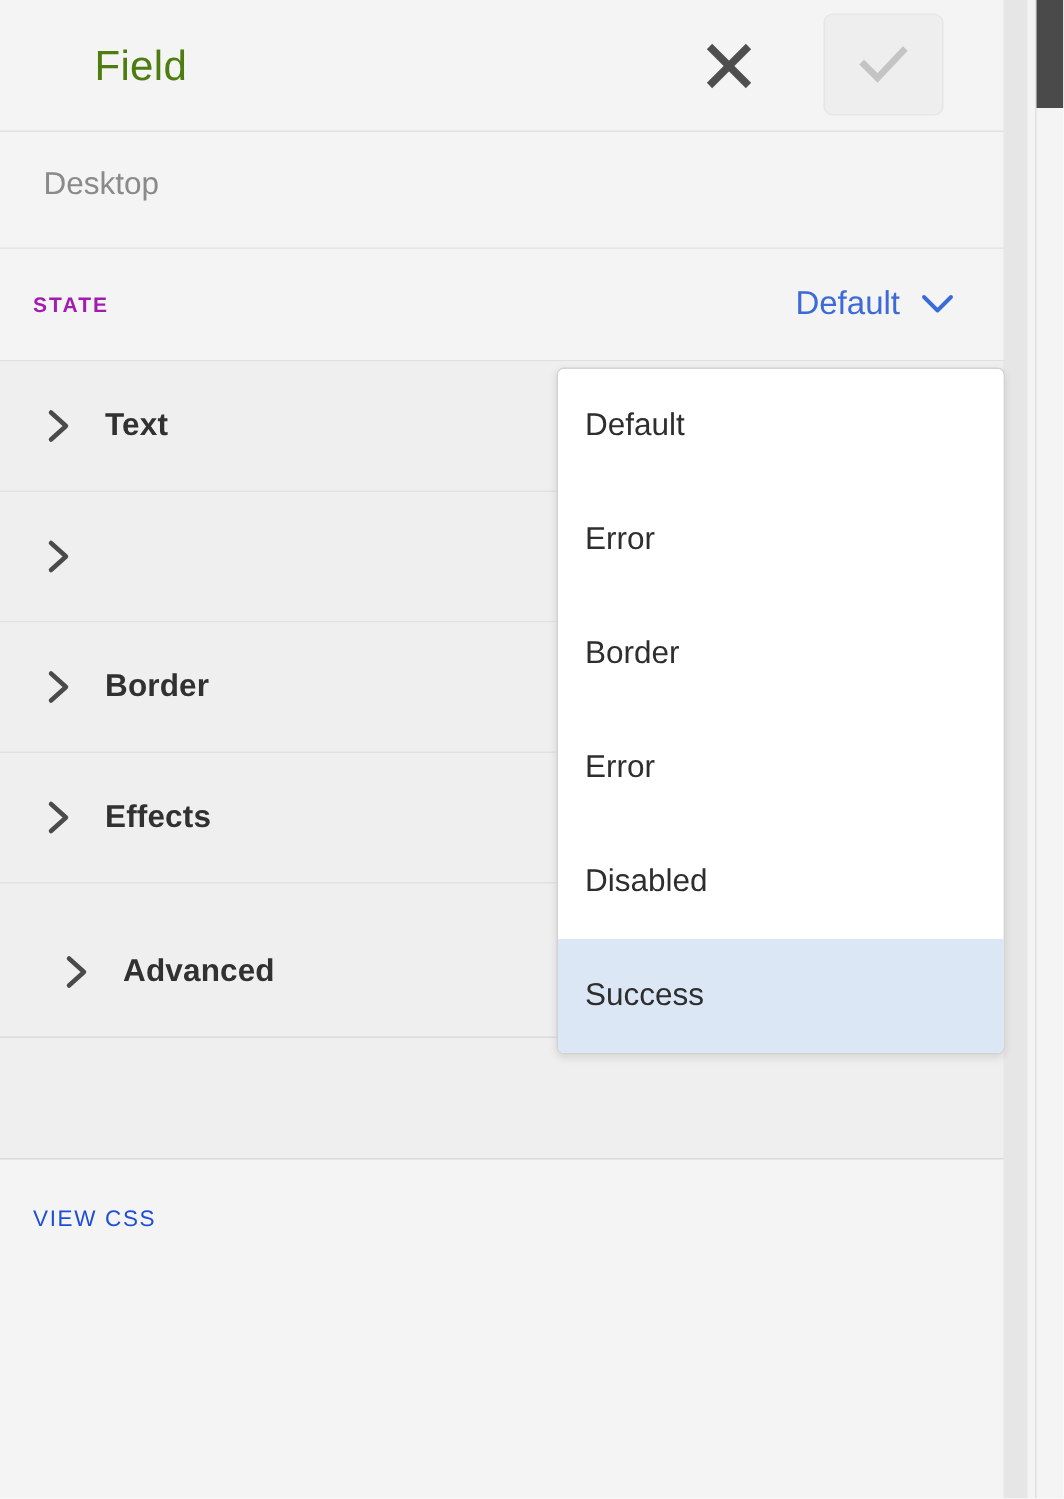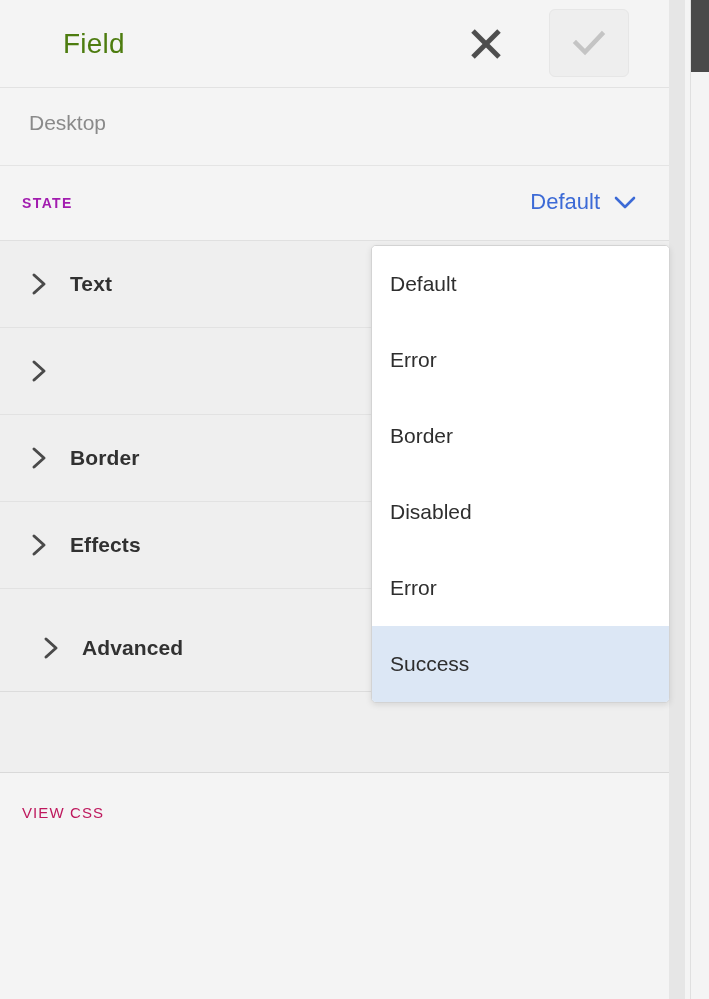--- a/index.html
+++ b/index.html
@@ -221,21 +221,21 @@
     border-top: 1px solid #d9d9d9;
     box-sizing: border-box;
   }
   .view-css {
     position: absolute;
     left: 22px;
     top: 30px;
     font-size: 15px;
     font-weight: 400;
     letter-spacing: 1.1px;
-    color: #be185d;
+    color: #1d4ed8;
     line-height: 20px;
     cursor: pointer;
     user-select: none;
   }
 
   
   .dropdown {
     position: absolute;
     left: 371px;
     top: 245px;
@@ -400,24 +400,24 @@
     <div class="dd-option">
       <span>Default</span>
     </div>
     <div class="dd-option">
       <span>Error</span>
     </div>
     <div class="dd-option">
       <span>Border</span>
     </div>
     <div class="dd-option">
+      <span>Error</span>
+    </div>
+    <div class="dd-option">
       <span>Disabled</span>
-    </div>
-    <div class="dd-option">
-      <span>Error</span>
     </div>
     <div class="dd-option selected">
       <span>Success</span>
     </div>
   </div>
 
   <div class="v-scroll-thumb-light"></div>
   <div class="outer-scroll-track"></div>
   <div class="outer-scroll-thumb"></div>
 

